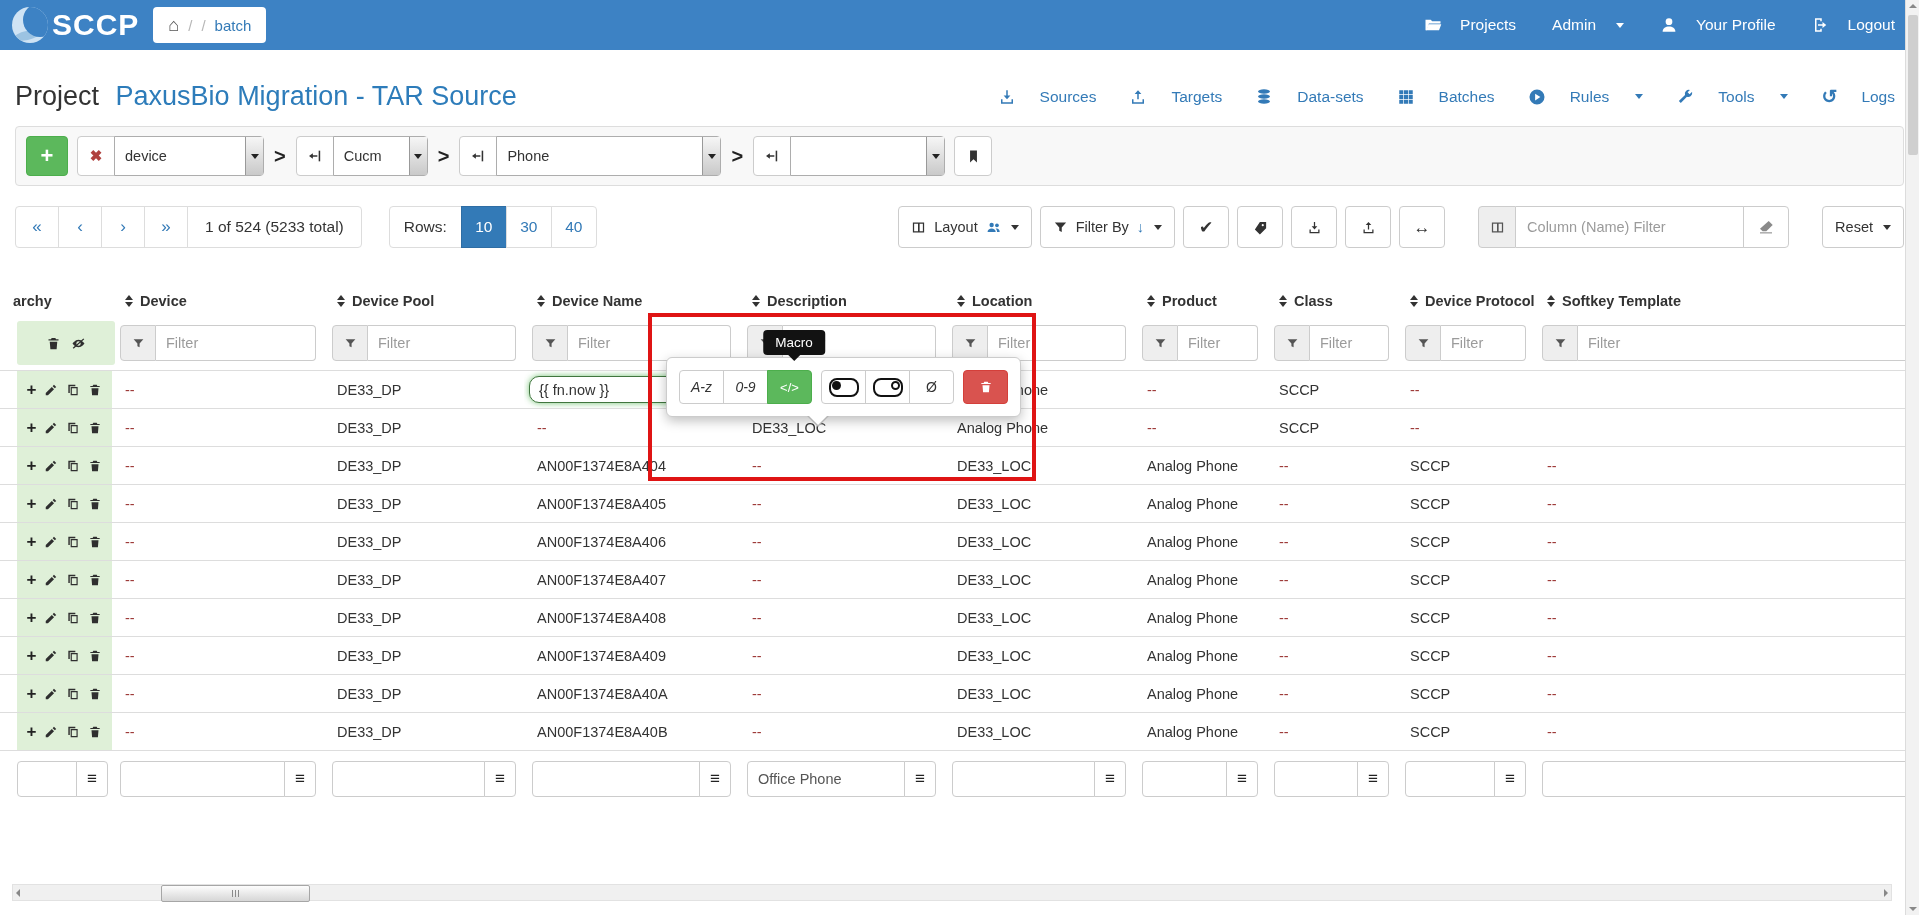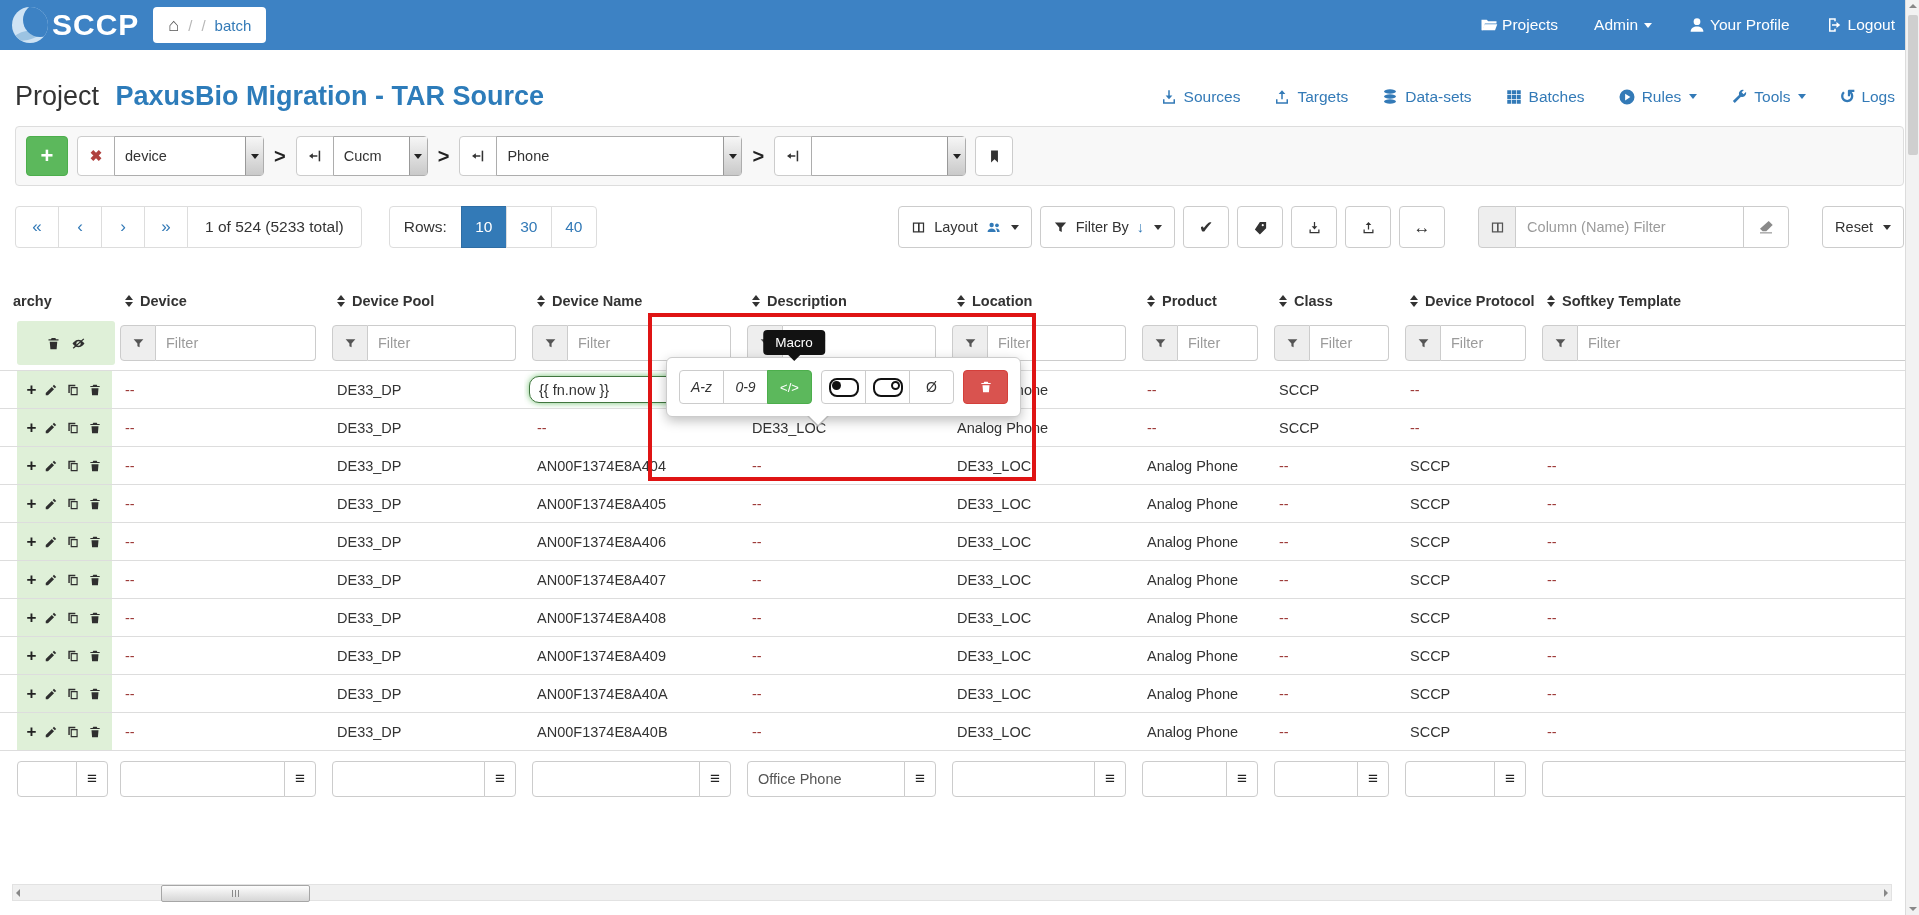--- a/index.html
+++ b/index.html
@@ -12,31 +12,31 @@
   .logo { display:flex; align-items:center; gap:4px; }
   .crescent { position:relative; width:36px; height:36px; border-radius:50%; background:#cfe3f4; overflow:hidden; }
   .crescent::after { content:""; position:absolute; left:11px; top:-4px; width:34px; height:34px; border-radius:50%; background:#3d82c4; }
   .crescent::before { content:""; position:absolute; left:2px; bottom:3px; width:26px; height:9px; border-radius:50%; background:#9cc3e2; transform:rotate(-12deg); }
   .logo-text { color:#fff; font-size:30px; font-weight:bold; letter-spacing:1px; line-height:1; }
   .breadcrumb { background:#fff; border-radius:4px; height:36px; display:flex; align-items:center; padding:0 15px; gap:9px; margin-left:14px; font-size:15px; }
   .bc-home { color:#555; font-size:18px; line-height:1; }
   .bc-sep { color:#b7b7b7; }
   .bc-current { color:#337ab7; }
   .nav-right { margin-left:auto; display:flex; gap:36px; align-items:center; color:#fff; font-size:15.5px; }
-  .nav-item { display:flex; align-items:center; gap:4px; cursor:pointer; white-space:nowrap; }
+  .nav-item { display:flex; align-items:center; gap:18px; cursor:pointer; white-space:nowrap; }
   .nav-item svg { fill:#fff; width:18px; height:18px; }
   .caret { display:inline-block; width:0; height:0; border-left:4px solid transparent; border-right:4px solid transparent; border-top:5px solid currentColor; margin-left:2px; }
 
   
   .title-row { display:flex; align-items:center; justify-content:space-between; padding:0 24px 0 15px; margin-top:31px; }
   .page-title { font-size:27px; white-space:nowrap; }
   .page-title .t-label { color:#333; }
-  .page-title .t-name { color:#2d7cba; font-weight:bold; margin-left:9px; }
+  .page-title .t-name { color:#2d7cba; font-weight:normal; margin-left:9px; }
   .proj-links { display:flex; gap:33px; align-items:center; color:#337ab7; font-size:15.5px; }
-  .plink { display:flex; align-items:center; gap:6px; cursor:pointer; white-space:nowrap; }
+  .plink { display:flex; align-items:center; gap:24px; cursor:pointer; white-space:nowrap; }
   .plink svg { fill:#337ab7; width:18px; height:18px; }
   .plink .uglyph { font-size:19px; font-weight:bold; line-height:1; }
   .batch-row { padding:0 15px; margin-top:25px; font-size:19px; white-space:nowrap; }
   .batch-row .b-label { color:#333; }
   .batch-row .b-name { color:#2d7cba; font-weight:bold; margin-left:6px; }
 
   
   .trace-panel { margin:14px 15px 0; background:#f8f8f8; border:1px solid #ddd; border-radius:4px;
                  padding:9px 10px; display:flex; align-items:center; gap:9px; height:60px; box-sizing:border-box; }
   .btn { height:40px; border:1px solid #ccc; background:#fff; border-radius:4px; display:inline-flex;
@@ -329,21 +329,21 @@
     <span class="chev">&gt;</span>
     <div class="join">
       <button class="btn btn-icon38">
         <span>
             <svg viewBox="0 0 24 24" width="16" height="16" fill="#333">
               <path d="M17.5 4h2.3v16h-2.3z"></path>
               <path d="M15.5 11H8.8V7.8L3 12l5.8 4.2V13h6.7v-2z"></path>
             </svg>
           </span>
       </button>
-      <div class="select" style="width:246px">
+      <div class="select" style="width:225px">
         <span class="sel-label">Phone</span>
         <span class="sel-arrow">
             <i></i>
           </span>
       </div>
     </div>
     <span class="chev">&gt;</span>
     <div class="join">
       <button class="btn btn-icon38">
         <span>

